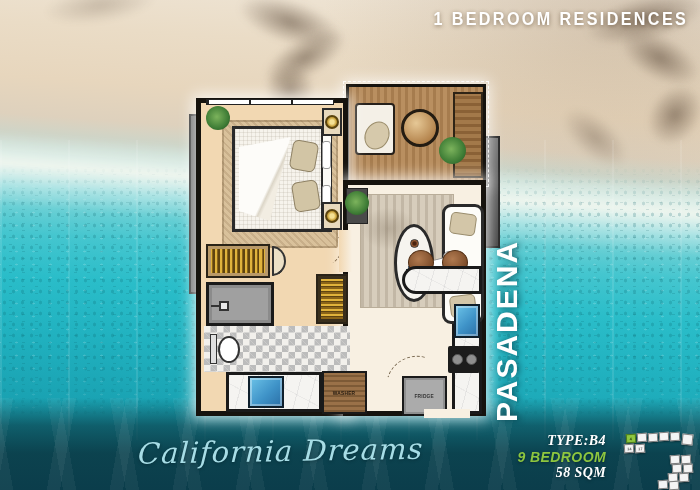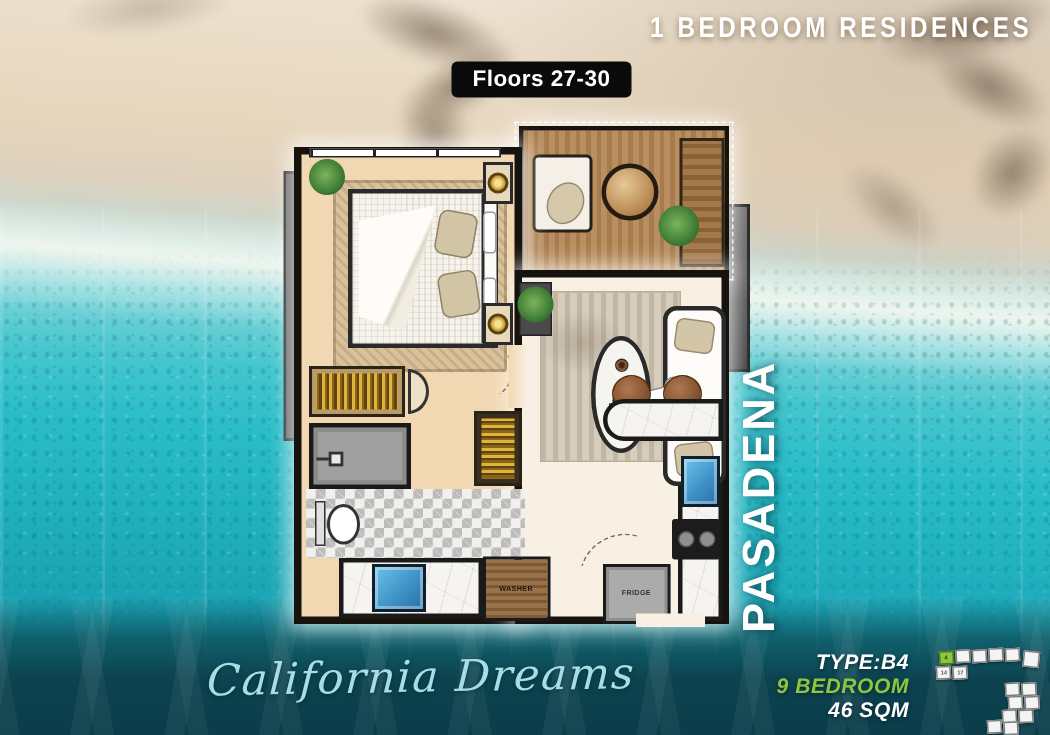--- a/index.html
+++ b/index.html
@@ -160,21 +160,21 @@
   
   .pasadena{position:absolute; left:486px; top:242px; width:42px; height:178px; color:#fff;
     font-size:30px; font-weight:bold; letter-spacing:2px; writing-mode:vertical-rl; transform:rotate(180deg);
     text-shadow:0 2px 6px rgba(0,40,50,.7); display:flex; align-items:center; justify-content:center;}
   .tagline{position:absolute; left:138px; top:434px; width:300px; color:#a7dde6;
     font-family:"DejaVu Serif", serif; font-style:italic; font-size:29px; letter-spacing:1px;
     transform:rotate(-1deg) skewX(-4deg); text-shadow:0 1px 3px rgba(0,30,38,.5); white-space:nowrap;}
   .unit-info{position:absolute; left:450px; top:433px; width:156px; text-align:right;
     font-size:14px; font-weight:bold; font-style:italic; line-height:16px; letter-spacing:.4px;
     text-shadow:0 1px 3px rgba(0,25,32,.6);}
-  .unit-info .white{color:#fff;} .unit-info .green{color:#8dc63f;}
+  .unit-info .white{color:#fff;font-family:Liberation Serif, serif;} .unit-info .green{color:#8dc63f;}
   
   .kp{position:absolute; left:624px; top:431px; width:76px; height:58px;}
   .kp .sq{position:absolute; width:10px; height:9px; background:#f4f4f4; border:.5px solid #7e7e7e;
     box-shadow:0 1px 2px rgba(0,0,0,.4); display:flex; align-items:center; justify-content:center;
     font-size:6px; color:#555; transform:rotate(-3deg);}
   .kp .sq span{transform:scale(.62); font-weight:bold;}
   .kp .hl{background:#8dc63f; border-color:#4a7a1a; color:#143300;}
 </style>
 </head>
 <body>
@@ -189,21 +189,20 @@
   <div class="frond" style="left:630px; top:80px; width:90px; height:70px; transform:rotate(-55deg);"></div>
   <div class="frond" style="left:540px; top:110px; width:110px; height:55px; transform:rotate(40deg); opacity:.6;"></div>
   <div class="frond" style="left:20px; top:-20px; width:160px; height:50px; transform:rotate(-8deg); opacity:.45;"></div>
 
   <div class="foam"></div>
   <div class="speckles"></div>
   <div class="streaks"></div>
   <div class="bottom-band"></div>
 
   <div class="res-title">1 BEDROOM RESIDENCES</div>
-  <div class="floors-badge">Floors 27-30</div>
 
   <div class="plan">
     <div class="left-fin"></div>
     <div class="fin-right"></div>
 
     <div class="balcony">
       <div class="lounge-chair"></div>
       <div class="balcony-table"></div>
       <div class="balcony-plant"></div>
       <div class="balcony-bench"></div>
@@ -279,21 +278,21 @@
     <div class="arc arc2"></div>
     <div class="entry-gap"></div>
   </div>
 
   <div class="pasadena">PASADENA</div>
 
   <div class="tagline">California Dreams</div>
   <div class="unit-info">
     <div class="white">TYPE:B4</div>
     <div class="green">9 BEDROOM</div>
-    <div class="white">46 SQM</div>
+    <div class="white">58 SQM</div>
   </div>
 
   <div class="kp">
     <div class="sq hl" style="left:2px; top:3px;">
         <span>4</span>
       </div>
     <div class="sq" style="left:13px; top:2px;">
         <span></span>
       </div>
     <div class="sq" style="left:24px; top:2px;">

